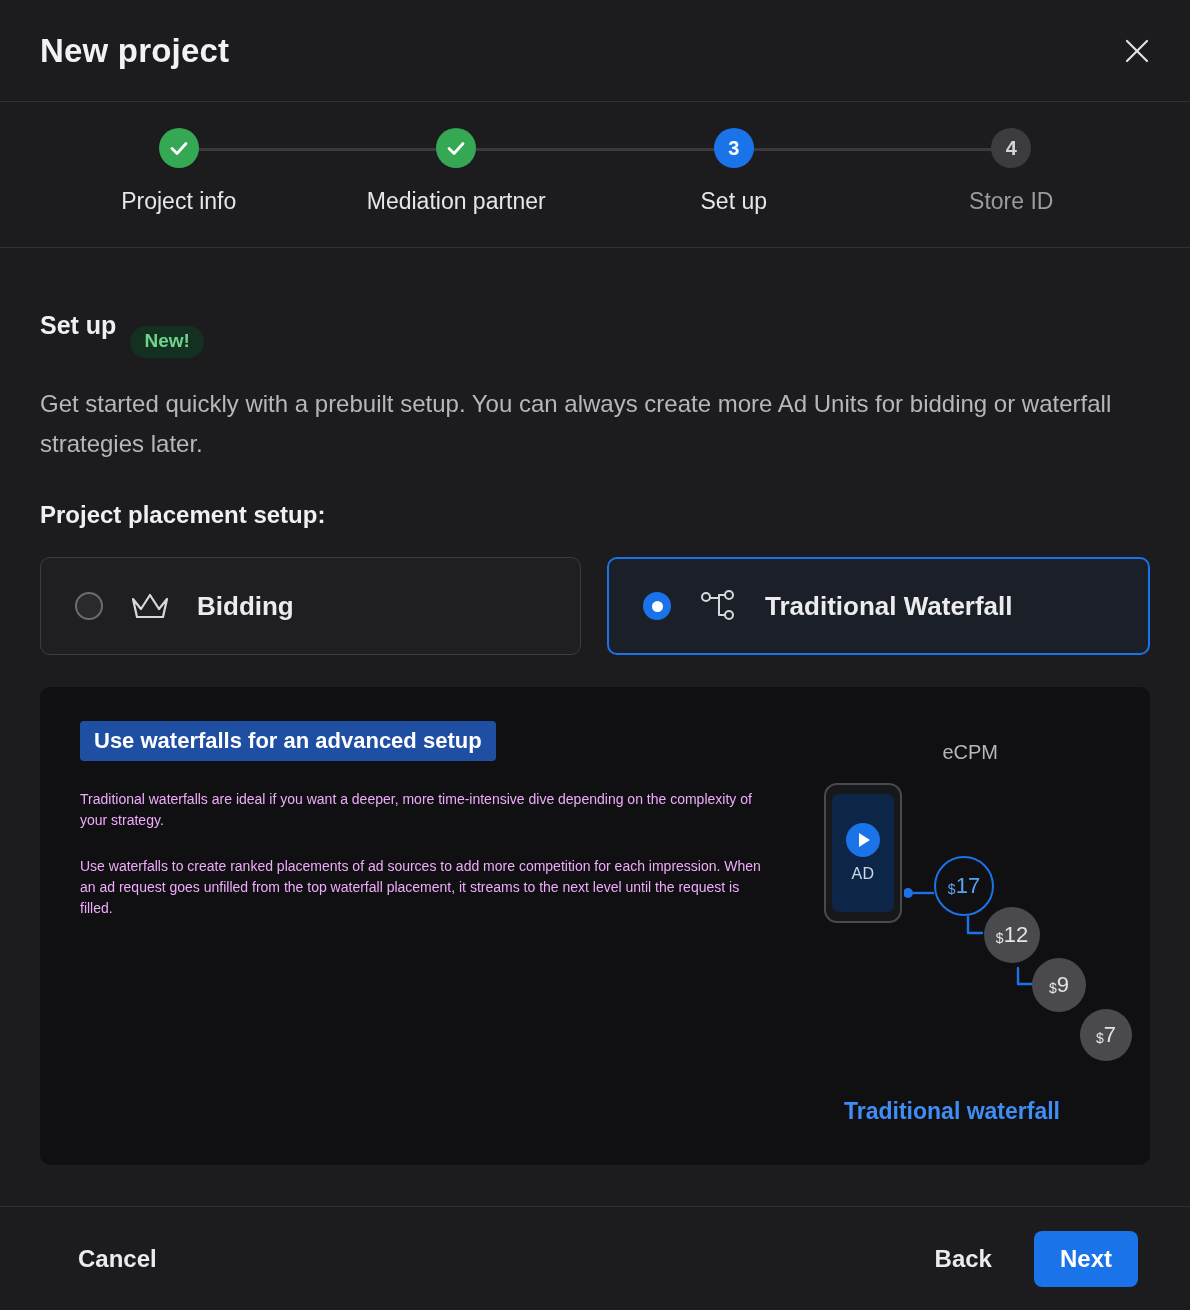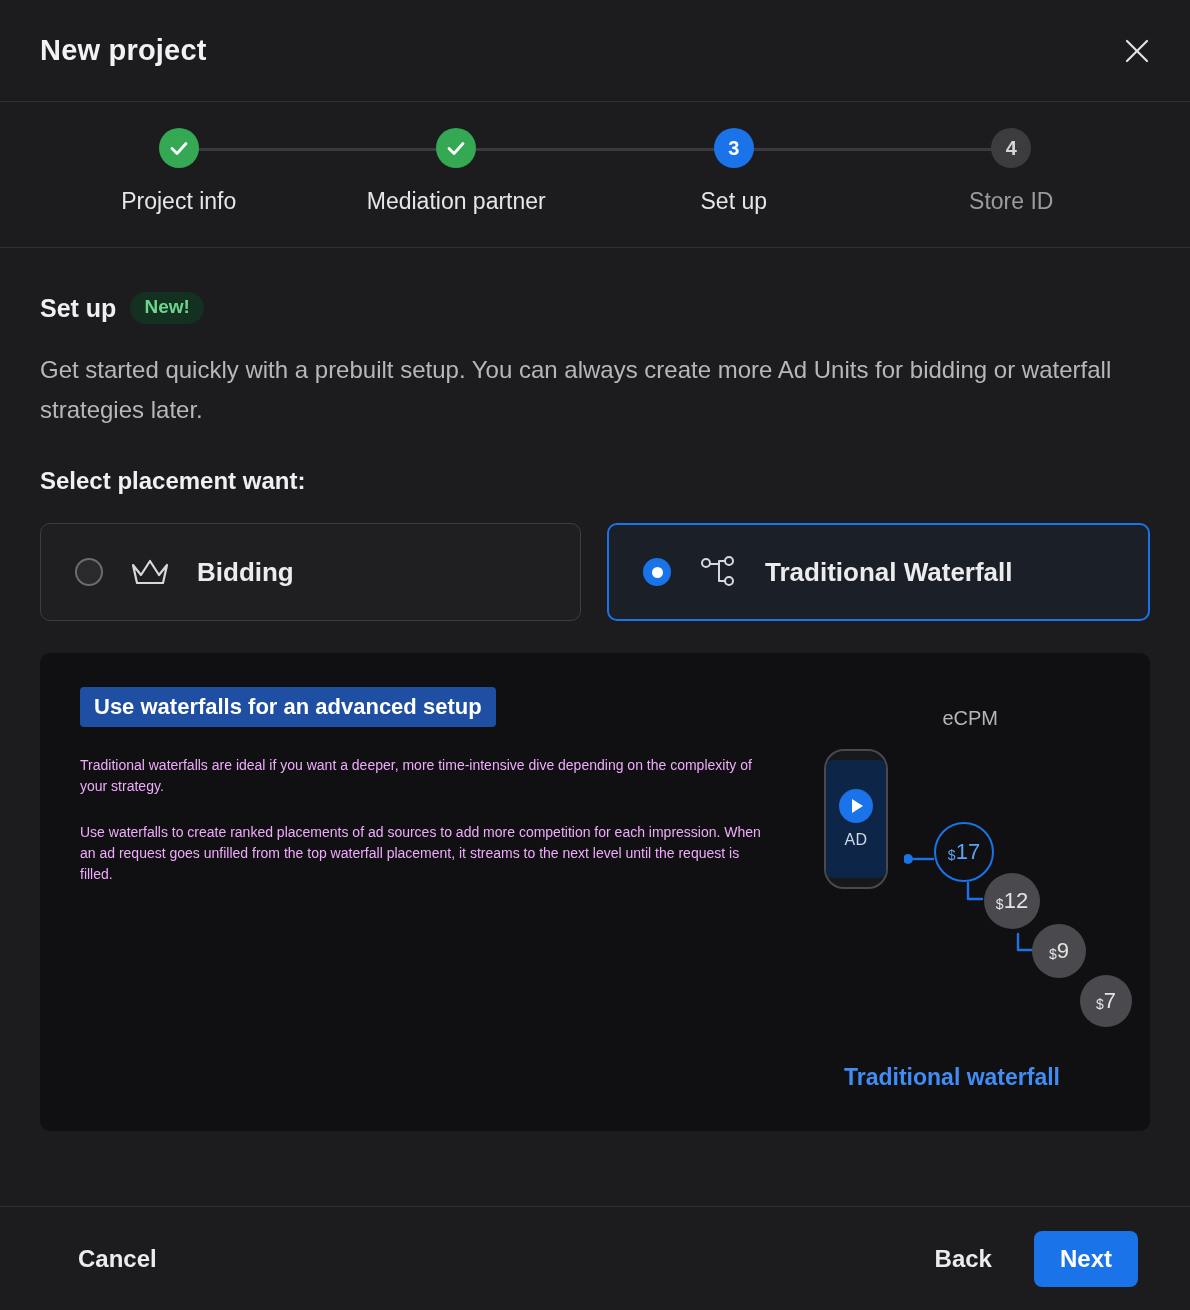--- a/index.html
+++ b/index.html
@@ -20,21 +20,21 @@
   
   .header {
     height: 102px;
     flex: 0 0 102px;
     display: flex; align-items: center;
     padding: 0 36px 0 40px;
     border-bottom: 1px solid #313134;
     position: relative;
   }
   .header-title {
-    font-size: 29px;
+    font-size: 33px;
     font-weight: bold;
     letter-spacing: .2px;
     color: #f2f2f4;
   }
   .close-btn {
     position: absolute;
     right: 30px; top: 50%;
     transform: translateY(-50%);
     width: 46px; height: 46px;
     display: flex; align-items: center; justify-content: center;
@@ -101,20 +101,21 @@
   .section-title {
     font-size: 25px; font-weight: bold; color: #f0f0f2;
   }
   .new-badge {
     background: #143021;
     color: #6dd58c;
     border-radius: 16px;
     font-size: 19px;
     font-weight: bold;
     padding: 4px 14px 6px 14px;
+    margin-top: 34px;
   }
   .desc {
     font-size: 24px;
     line-height: 1.65;
     color: #b7b7bb;
     max-width: 1090px;
     margin-bottom: 38px;
   }
   .select-label {
     font-size: 24px;
@@ -202,22 +203,22 @@
   }
   .ecpm-label {
     position: absolute;
     right: 112px; top: 20px;
     font-size: 20px;
     color: #b6b6ba;
   }
   .phone {
     position: absolute;
     left: 38px; top: 62px;
-    width: 64px; height: 140px;
-    border-radius: 20px;
+    width: 78px; height: 140px;
+    border-radius: 13px;
     border: 2px solid #4a4a4e;
     background: #17181b;
     display: flex; align-items: center; justify-content: center;
   }
   .phone-inner {
     width: 62px; height: 118px;
     border-radius: 7px;
     background: #0d2647;
     display: flex; flex-direction: column;
     align-items: center; justify-content: center;
@@ -339,21 +340,21 @@
 
   <div class="body">
 
     <div class="section-head">
       <div class="section-title">Set up</div>
       <div class="new-badge">New!</div>
     </div>
 
     <div class="desc">Get started quickly with a prebuilt setup. You can always create more Ad Units for bidding or waterfall strategies later.</div>
 
-    <div class="select-label">Select placement want:</div>
+    <div class="select-label">Project placement setup:</div>
 
     <div class="options">
 
       <div class="option">
         <div class="radio"></div>
         <div class="option-icon">
           <svg width="42" height="34" viewBox="0 0 42 34" aria-hidden="true">
             <path d="M4 10 L12 20 L21 6 L30 20 L38 10 L34 28 L8 28 Z" fill="none" stroke="#d8d8dc" stroke-width="2.2" stroke-linejoin="round" stroke-linecap="round"></path>
           </svg>
         </div>

